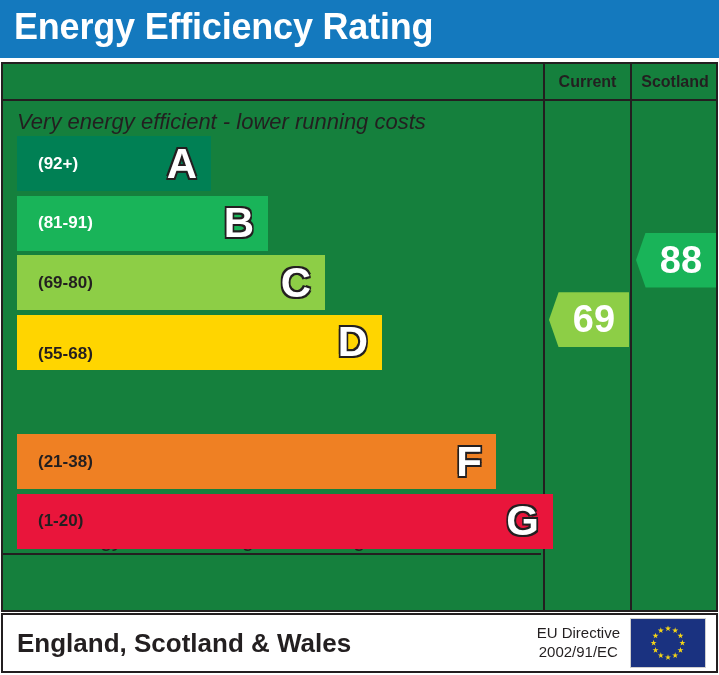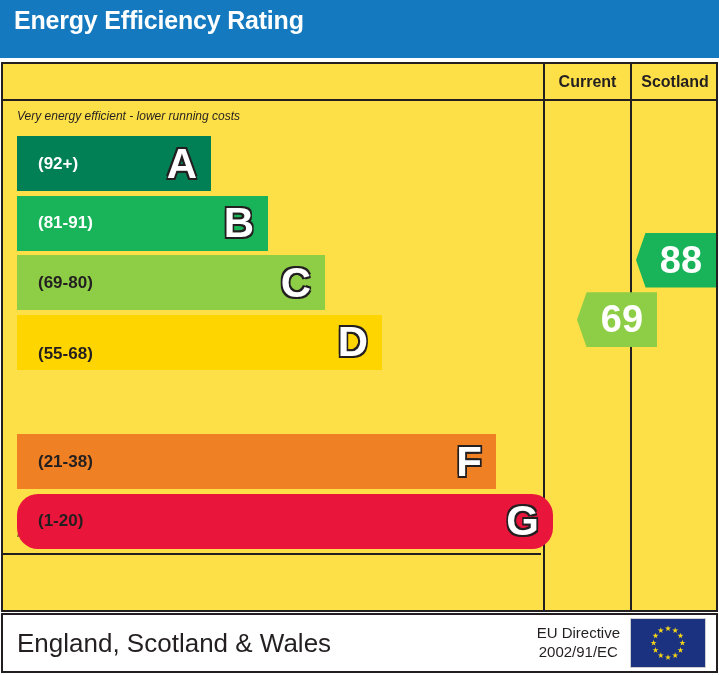--- a/index.html
+++ b/index.html
@@ -23,35 +23,35 @@
   .title-bar {
     position: absolute;
     left: 0; top: 0;
     width: 719px; height: 58px;
     background: #1479be;
     box-sizing: border-box;
   }
   .title-text {
     position: absolute;
     left: 14px; top: 6px;
-    font-size: 25px;
+    font-size: 36px;
     font-weight: bold;
     color: #ffffff;
     letter-spacing: -0.2px;
     white-space: nowrap;
   }
 
   
   .table-outer {
     position: absolute;
     left: 1px; top: 62px;
     width: 717px; height: 550px;
     border: 2px solid #231f20;
     box-sizing: border-box;
-    background: #fde047;
+    background: #15803d;
   }
 
   
   .head-row {
     position: absolute;
     left: 0; top: 0;
     width: 100%; height: 37px;
     border-bottom: 2px solid #231f20;
     box-sizing: border-box;
   }
@@ -75,21 +75,21 @@
     font-weight: bold;
     color: #231f20;
   }
   .col-head.current   { left: 542px; width: 85px; }
   .col-head.potential { left: 629px; width: 86px; }
 
   
   .caption {
     position: absolute;
     left: 14px;
-    font-size: 12px;
+    font-size: 22px;
     font-style: italic;
     color: #231f20;
     white-space: nowrap;
   }
   .caption.top    { top: 45px; }
   .caption.bottom { top: 462px; }
 
   .bottom-rule {
     position: absolute;
     left: 0; top: 489px;
@@ -157,21 +157,21 @@
     width: 717px; height: 60px;
     border: 2px solid #231f20;
     box-sizing: border-box;
     background: #ffffff;
   }
   .footer-region {
     position: absolute;
     left: 14px; top: 50%;
     transform: translateY(-50%);
     font-size: 26px;
-    font-weight: normal;
+    font-weight: bold;
     color: #231f20;
     white-space: nowrap;
   }
   .footer-directive {
     position: absolute;
     right: 96px; top: 50%;
     transform: translateY(-50%);
     font-size: 15px;
     color: #231f20;
     text-align: center;
@@ -226,27 +226,27 @@
           <div class="band-letter">C</div>
         </div>
         <div class="band" style="top: 178.8px; width: 365px; background: rgb(255, 213, 0);">
           <div class="band-range" style="color: rgb(35, 31, 32); margin-top: 12px;">(55-68)</div>
           <div class="band-letter">D</div>
         </div>
         <div class="band" style="top: 298px; width: 479px; background: rgb(239, 128, 35);">
           <div class="band-range" style="color: rgb(35, 31, 32);">(21-38)</div>
           <div class="band-letter">F</div>
         </div>
-        <div class="band" style="top: 357.6px; width: 536px; background: rgb(233, 21, 59); border-radius: 21px;">
+        <div class="band" style="top: 357.6px; width: 536px; background: rgb(233, 21, 59);">
           <div class="band-range" style="color: rgb(35, 31, 32);">(1-20)</div>
           <div class="band-letter">G</div>
         </div>
       </div>
     <div id="ratings">
-        <div class="rating" style="left: 574px; width: 80px; top: 228.2px; background: rgb(141, 206, 70);">69</div>
+        <div class="rating" style="left: 546px; width: 80px; top: 228.2px; background: rgb(141, 206, 70);">69</div>
         <div class="rating" style="left: 633px; width: 80px; top: 168.6px; background: rgb(25, 180, 89);">88</div>
       </div>
   </div>
 
   <div class="footer">
     <div class="footer-region">England, Scotland &amp; Wales</div>
     <div class="footer-directive">
       <div>EU Directive</div>
       <div>2002/91/EC</div>
     </div>

